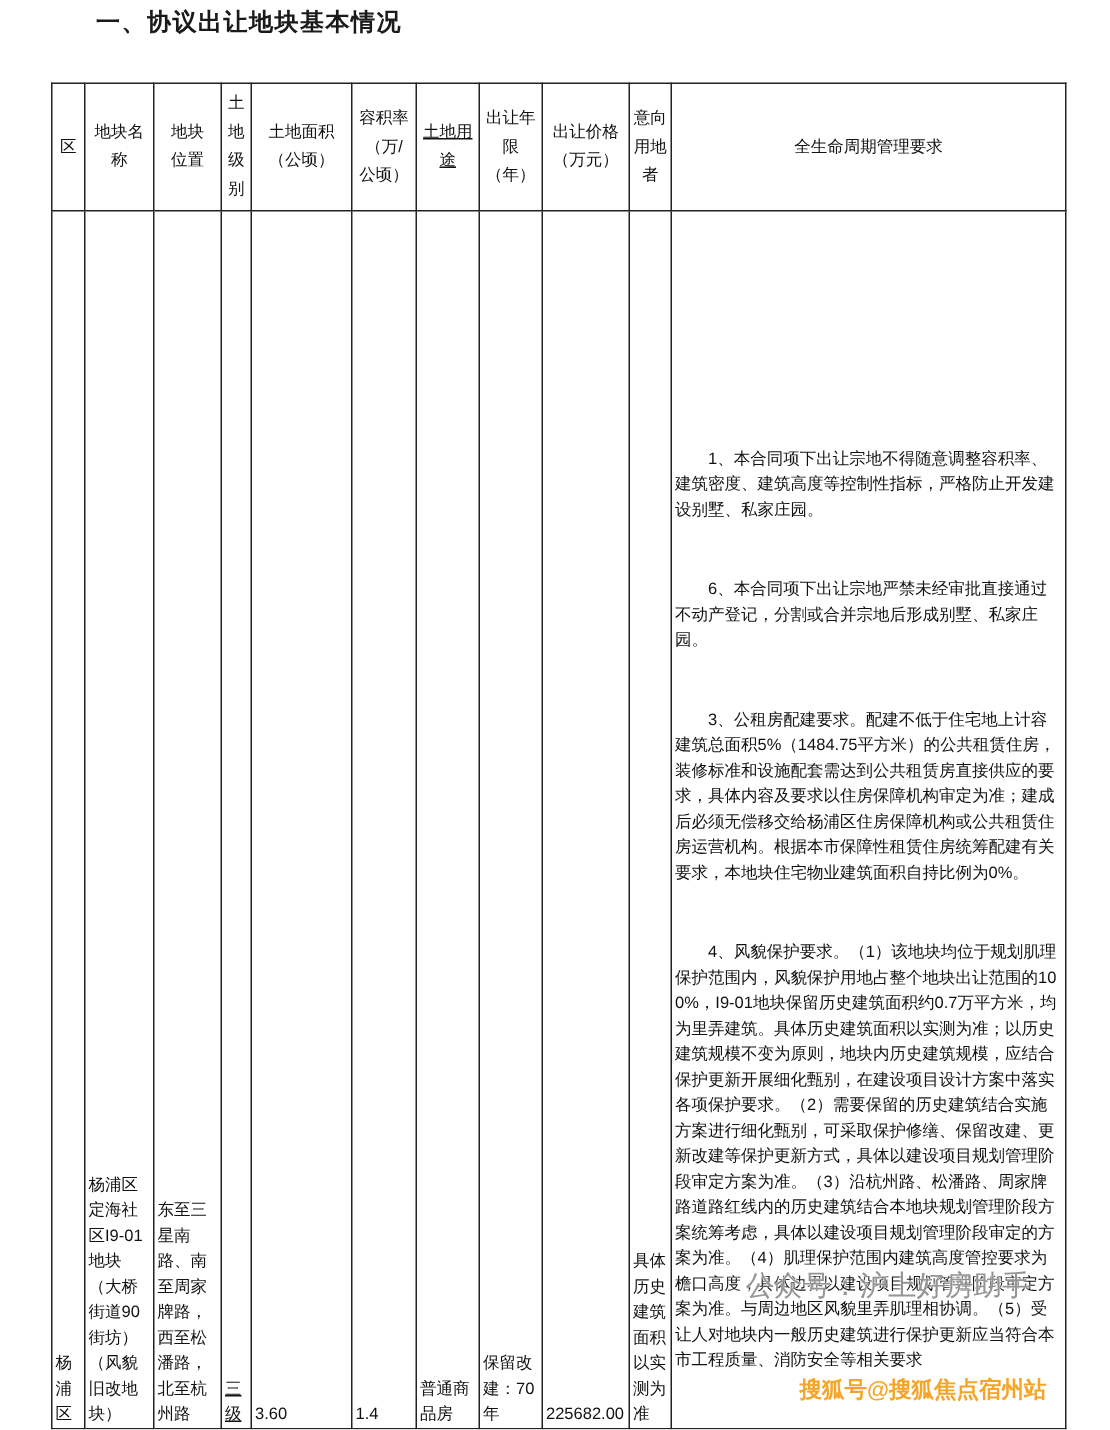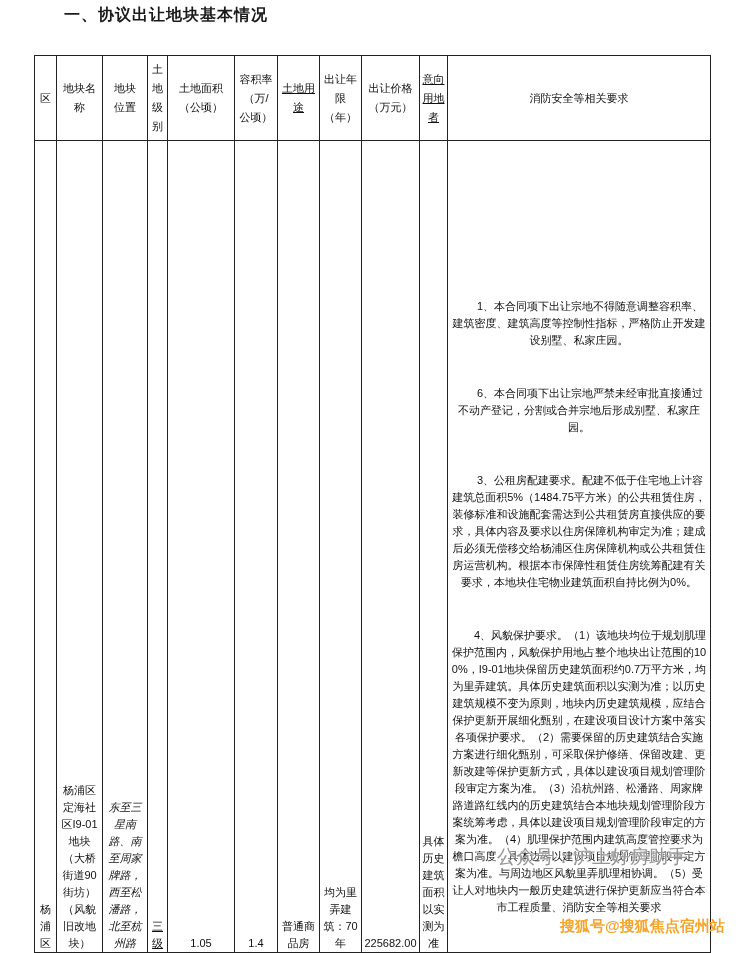--- a/index.html
+++ b/index.html
@@ -21,34 +21,34 @@
     border: 1px solid #222;
     font-size: 11px; line-height: 17px; color: #111;
     font-weight: normal;
     white-space: pre-line;
     word-break: break-all;
     padding: 0 2px;
   }
   .parcel thead tr { height: 85px; }
   .parcel th { text-align: center; vertical-align: middle; line-height: 19px; }
   .parcel tbody tr { height: 812px; }
-  .parcel td { text-align: center; vertical-align: bottom; }
+  .parcel td { text-align: left; vertical-align: bottom; }
 
   
   .c-dist  { padding: 0; font-size: 10.5px; }
   .c-loc   { line-height: 40px; }
   .c-grade { padding: 0; line-height: 21px; }
   .c-use   { line-height: 38px; text-decoration: underline; }
   .c-term  { line-height: 18px; }
-  .c-inv   { line-height: 18px; padding: 0 1px; text-decoration: underline; }
+  .c-inv   { line-height: 18px; padding: 0 1px; }
 
   
   .b-dist  { padding: 0 0 110px; font-size: 10.5px; }
   .b-name  { padding: 0 6px 16px; margin-top: 36px; }
-  .b-loc   { padding: 0 4px 45px; font-style: italic; }
+  .b-loc   { padding: 0 4px 45px; }
   .b-grade { padding: 0 0 121px; text-decoration: underline; }
   .b-area  { padding: 0 2px 131px; }
   .b-ratio { padding: 0 2px 131px; }
   .b-use   { padding: 0 2px 108px; }
   .b-term  { padding: 0 2px 98px; }
   .b-price { padding: 0 1px 131px; white-space: nowrap; font-size: 10px; }
   .b-inv   { padding: 0 1px 75px; }
 
   .b-req {
     vertical-align: top; text-align: justify;
@@ -57,21 +57,21 @@
   .b-req p { margin: 0 0 19px; text-indent: 2em; line-height: 17px; }
 
   .wm-gray {
     position: absolute; left: 497px; top: 844px;
     font-size: 19px; font-weight: normal;
     color: rgba(130, 130, 130, 0.85);
     text-shadow: 0 0 2px #ffffff, 0 0 1px #ffffff;
     white-space: nowrap;
   }
   .wm-orange {
-    position: absolute; left: 560px; top: 917px;
+    position: absolute; left: 533px; top: 917px;
     font-size: 15px; font-weight: bold;
     color: #f5a52a;
     white-space: nowrap;
   }
 </style>
 </head>
 <body>
 
 <div class="page">
 
@@ -107,34 +107,34 @@
         <th class="c-use">土地用
 途</th>
         <th class="c-term">出让年
 限
 （年）</th>
         <th class="c-price">出让价格
 （万元）</th>
         <th class="c-inv">意向
 用地
 者</th>
-        <th class="c-req">消防安全等相关要求</th>
+        <th class="c-req">全生命周期管理要求</th>
       </tr>
     </thead>
     <tbody>
       <tr>
         <td class="b-dist">杨浦
 区</td>
         <td class="b-name">杨浦区定海社区I9-01地块（大桥街道90街坊）（风貌旧改地块）</td>
         <td class="b-loc">东至三星南路、南至周家牌路，西至松潘路，北至杭州路</td>
         <td class="b-grade">三级</td>
-        <td class="b-area">1.05</td>
+        <td class="b-area">3.60</td>
         <td class="b-ratio">1.4</td>
         <td class="b-use">普通商品房</td>
-        <td class="b-term">均为里弄建筑：70年</td>
+        <td class="b-term">保留改建：70年</td>
         <td class="b-price">225682.00</td>
         <td class="b-inv">具体历史建筑面积以实测为准</td>
         <td class="b-req">
           <p>1、本合同项下出让宗地不得随意调整容积率、建筑密度、建筑高度等控制性指标，严格防止开发建设别墅、私家庄园。</p>
           <p>6、本合同项下出让宗地严禁未经审批直接通过不动产登记，分割或合并宗地后形成别墅、私家庄园。</p>
           <p>3、公租房配建要求。配建不低于住宅地上计容建筑总面积5%（1484.75平方米）的公共租赁住房，装修标准和设施配套需达到公共租赁房直接供应的要求，具体内容及要求以住房保障机构审定为准；建成后必须无偿移交给杨浦区住房保障机构或公共租赁住房运营机构。根据本市保障性租赁住房统筹配建有关要求，本地块住宅物业建筑面积自持比例为0%。</p>
           <p>4、风貌保护要求。（1）该地块均位于规划肌理保护范围内，风貌保护用地占整个地块出让范围的100%，I9-01地块保留历史建筑面积约0.7万平方米，均为里弄建筑。具体历史建筑面积以实测为准；以历史建筑规模不变为原则，地块内历史建筑规模，应结合保护更新开展细化甄别，在建设项目设计方案中落实各项保护要求。（2）需要保留的历史建筑结合实施方案进行细化甄别，可采取保护修缮、保留改建、更新改建等保护更新方式，具体以建设项目规划管理阶段审定方案为准。（3）沿杭州路、松潘路、周家牌路道路红线内的历史建筑结合本地块规划管理阶段方案统筹考虑，具体以建设项目规划管理阶段审定的方案为准。（4）肌理保护范围内建筑高度管控要求为檐口高度，具体边界以建设项目规划管理阶段审定方案为准。与周边地区风貌里弄肌理相协调。（5）受让人对地块内一般历史建筑进行保护更新应当符合本市工程质量、消防安全等相关要求</p>
         </td>
       </tr>
     </tbody>

